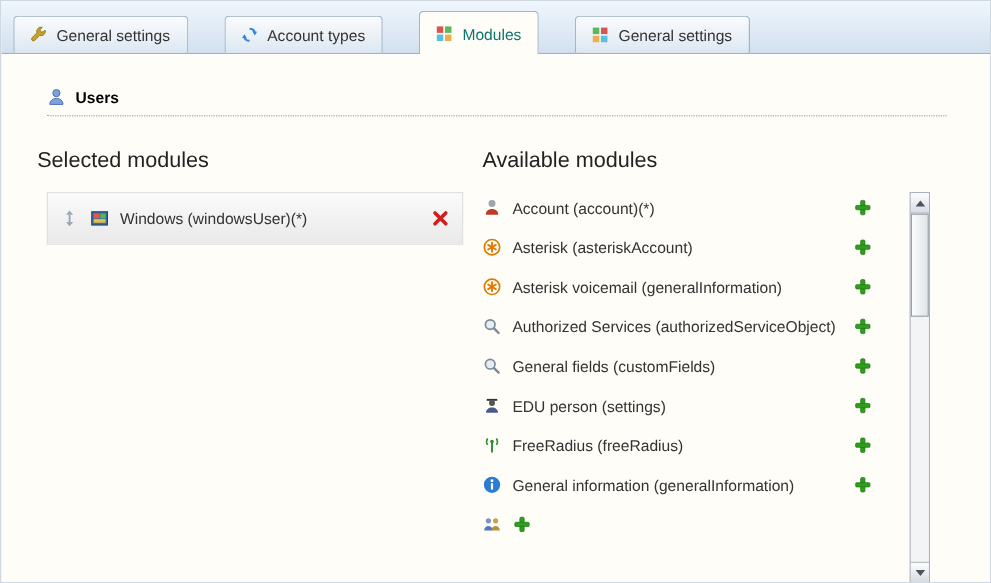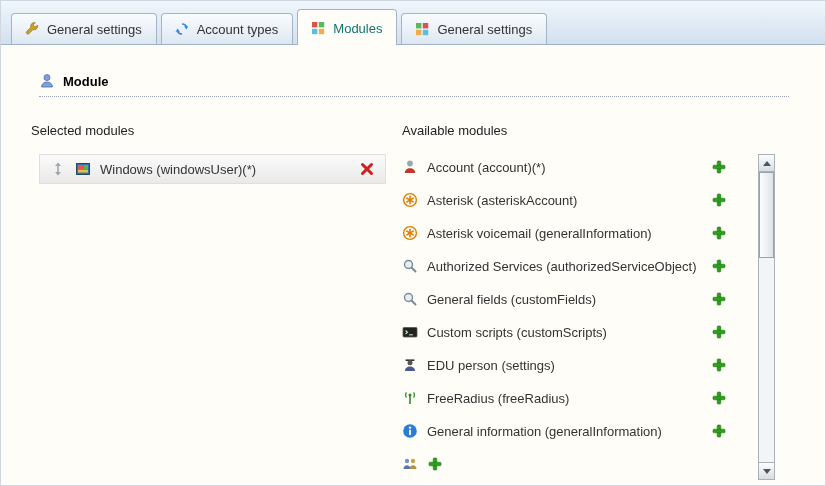--- a/index.html
+++ b/index.html
@@ -14,20 +14,21 @@
   }
 
   
   .tabbar {
     height: 44px;
     background: linear-gradient(#f0f6fc, #d2e0ef);
     border-bottom: 1px solid #9fb3c8;
     display: flex; align-items: flex-end;
     padding-left: 10px;
     box-sizing: border-box;
+    gap: 26px;
   }
   .tab {
     display: flex; align-items: center; gap: 7px;
     padding: 7px 14px 7px 12px;
     margin-right: 4px;
     background: linear-gradient(#fafcfe, #dde7f1);
     border: 1px solid #a3b5c6; border-bottom: none;
     border-radius: 4px 4px 0 0;
     font-size: 13px; color: #333;
     cursor: pointer;
@@ -57,27 +58,27 @@
 
   .columns {
     display: flex;
     padding: 0 48px 0 30px;
   }
   .col-left { width: 355px; flex: none; }
   .col-right { width: 373px; flex: none; margin-left: 16px; }
 
   .col-label {
     margin: 26px 0 16px 0;
-    font-size: 13px; color: #222;
+    font-size: 18px; color: #222;
   }
 
   
   .selected-list { margin-left: 8px; }
   .sel-row {
-    width: 347px; height: 30px;
+    width: 347px; height: 44px;
     box-sizing: border-box;
     display: flex; align-items: center; gap: 9px;
     padding: 0 10px;
     background: linear-gradient(#fbfbfb, #e9e9e9);
     border: 1px solid #e0e0e0;
     font-size: 13px; color: #333;
   }
   .sel-row .del { margin-left: auto; cursor: pointer; }
   .drag { cursor: move; }
 
@@ -170,21 +171,21 @@
 
   <div class="content">
 
     <div class="section-heading">
       <span class="icon">
           <svg viewBox="0 0 16 16">
             <circle cx="8" cy="4.6" r="3" fill="#7ea0dd" stroke="#4a6faf" stroke-width="0.8"></circle>
             <path d="M2.5 14c0-3 2.5-5 5.5-5s5.5 2 5.5 5z" fill="#7ea0dd" stroke="#4a6faf" stroke-width="0.8"></path>
           </svg>
         </span>
-      <span>Module</span>
+      <span>Users</span>
     </div>
 
     <div class="columns">
 
       <div class="col-left">
         <div class="col-label">Selected modules</div>
         <div class="selected-list">
             <div class="sel-row">
               <span class="icon drag">
                 <svg viewBox="0 0 16 16">
@@ -307,38 +308,20 @@
                     <g fill="#2f9e1f" stroke="#1e7a12" stroke-width="0.6">
                       <rect x="6.2" y="2" width="3.6" height="12" rx="1"></rect>
                       <rect x="2" y="6.2" width="12" height="3.6" rx="1"></rect>
                     </g>
                   </svg>
                 </span>
               </div>
               <div class="avail-row">
                 <span class="icon">
                   <svg viewBox="0 0 16 16">
-                    <rect x="1" y="3.5" width="14" height="9.5" rx="1" fill="#222" stroke="#555" stroke-width="0.8"></rect>
-                    <path d="M3.5 6.5l2 1.8-2 1.8" stroke="#9f9" stroke-width="1.2" fill="none"></path>
-                    <line x1="7" y1="10.8" x2="11" y2="10.8" stroke="#ccc" stroke-width="1.1"></line>
-                  </svg>
-                </span>
-                <span class="avail-label">Custom scripts (customScripts)</span>
-                <span class="icon add-btn">
-                  <svg viewBox="0 0 16 16">
-                    <g fill="#2f9e1f" stroke="#1e7a12" stroke-width="0.6">
-                      <rect x="6.2" y="2" width="3.6" height="12" rx="1"></rect>
-                      <rect x="2" y="6.2" width="12" height="3.6" rx="1"></rect>
-                    </g>
-                  </svg>
-                </span>
-              </div>
-              <div class="avail-row">
-                <span class="icon">
-                  <svg viewBox="0 0 16 16">
                     <rect x="3.6" y="2.4" width="8.8" height="1.6" fill="#333"></rect>
                     <circle cx="8" cy="5.8" r="2.5" fill="#555"></circle>
                     <path d="M3 14c0-2.7 2.2-4.4 5-4.4s5 1.7 5 4.4z" fill="#4a5a8a"></path>
                   </svg>
                 </span>
                 <span class="avail-label">EDU person (settings)</span>
                 <span class="icon add-btn">
                   <svg viewBox="0 0 16 16">
                     <g fill="#2f9e1f" stroke="#1e7a12" stroke-width="0.6">
                       <rect x="6.2" y="2" width="3.6" height="12" rx="1"></rect>

